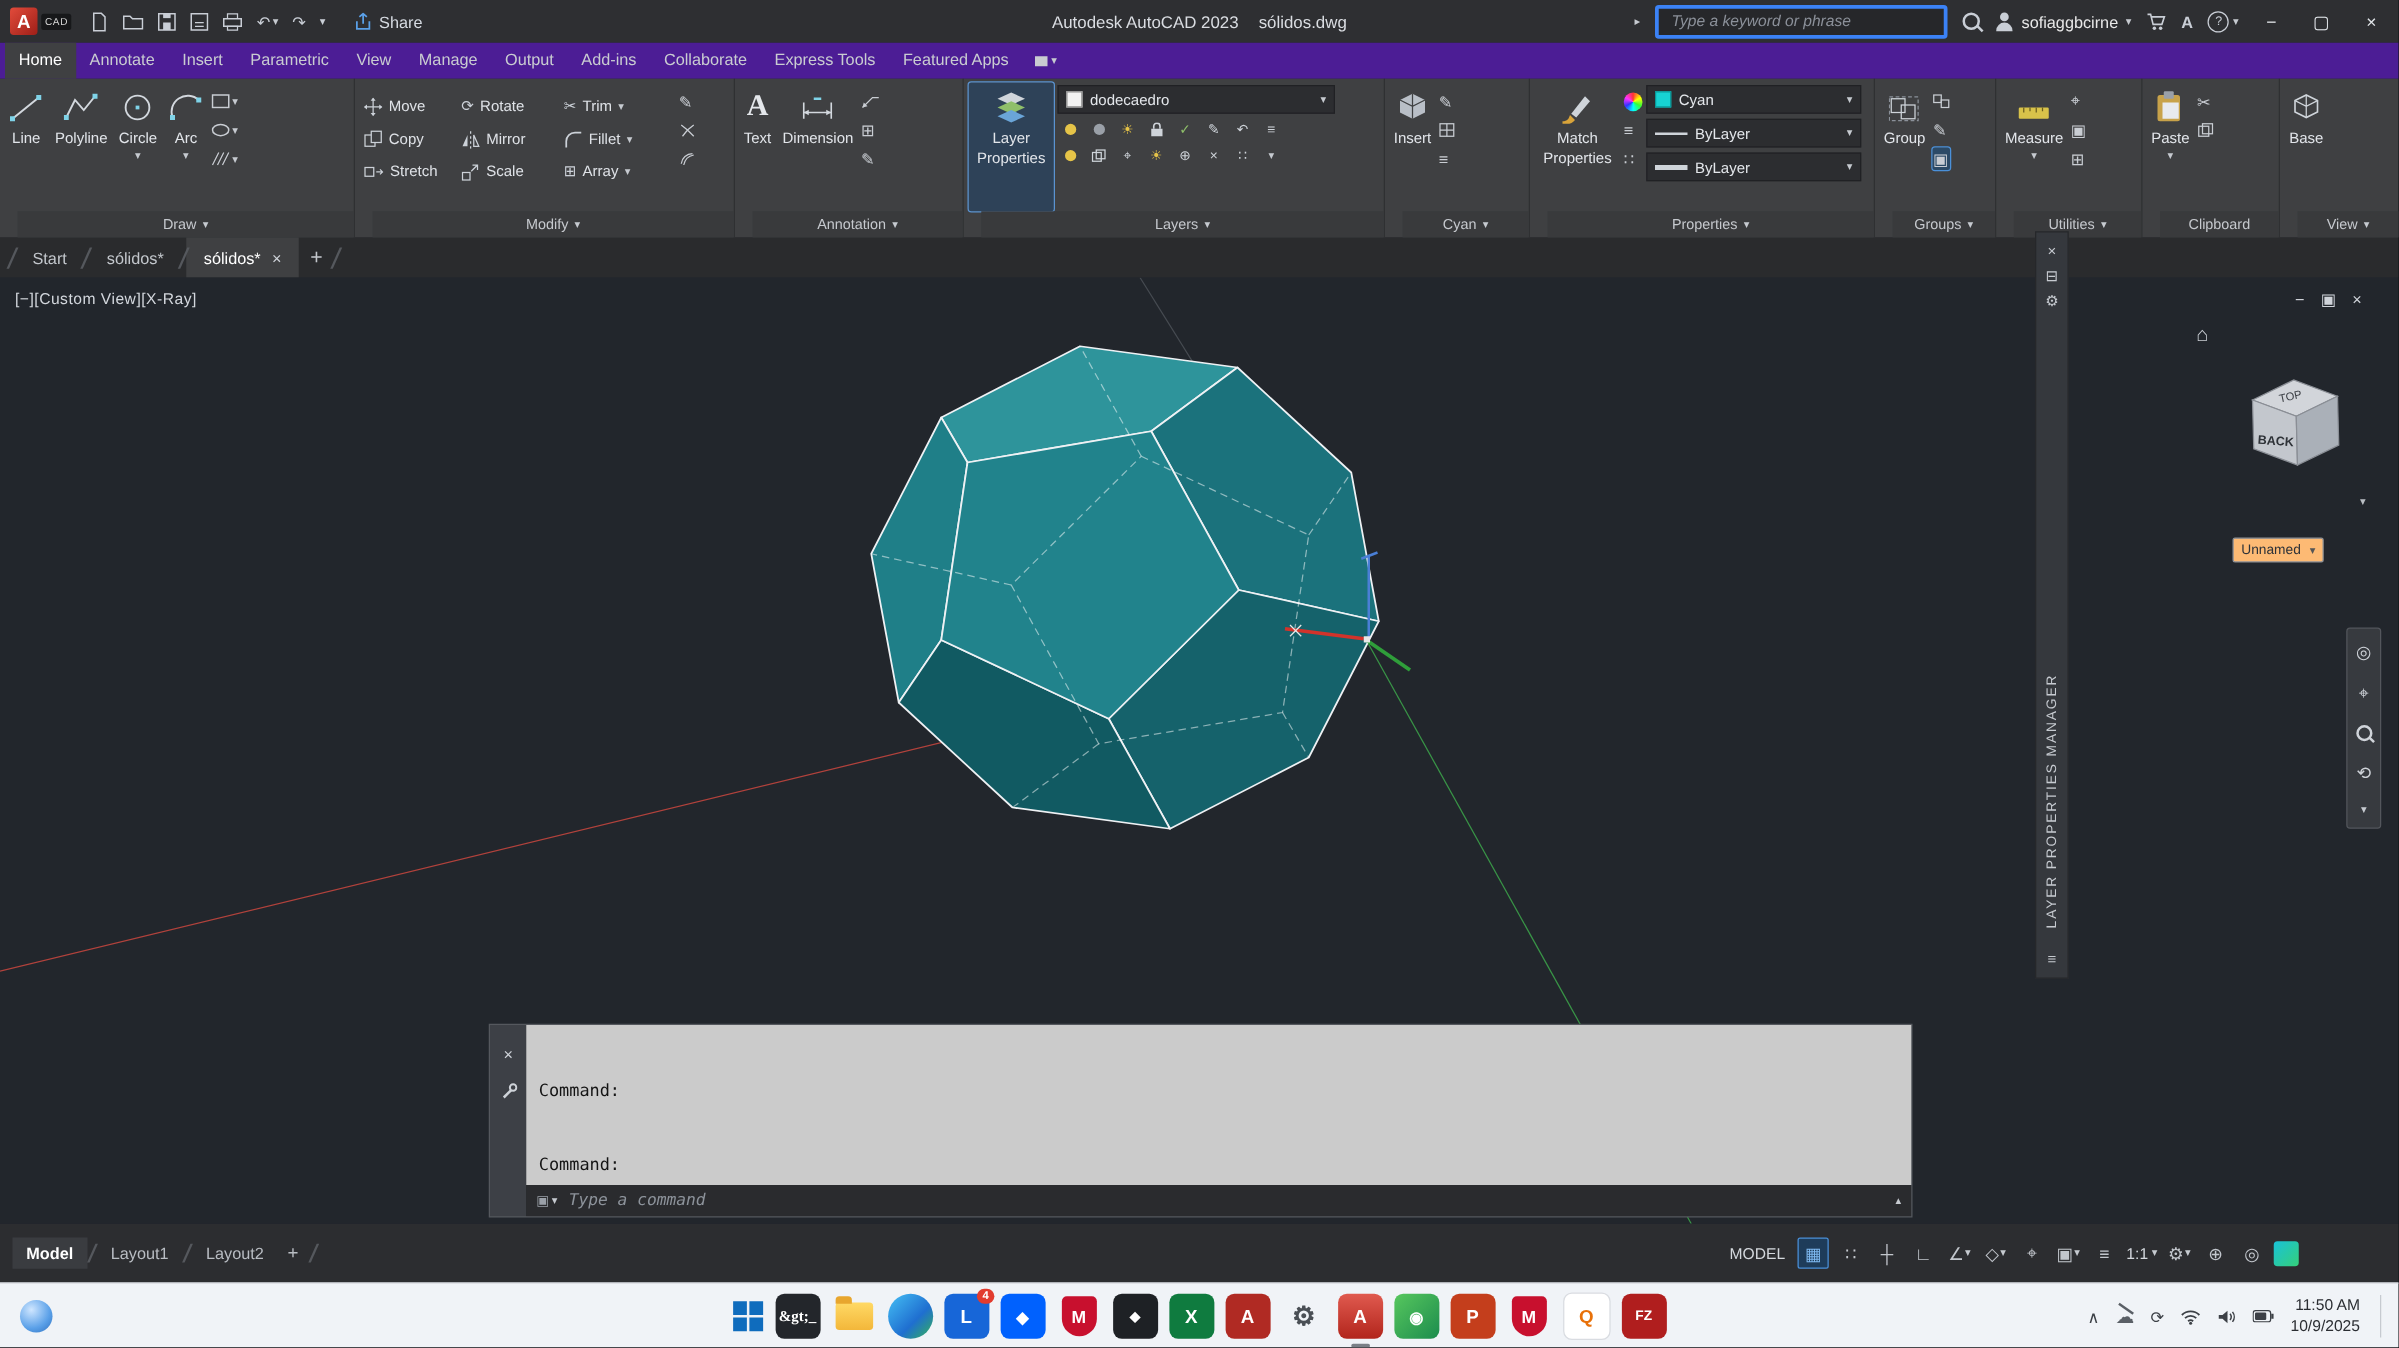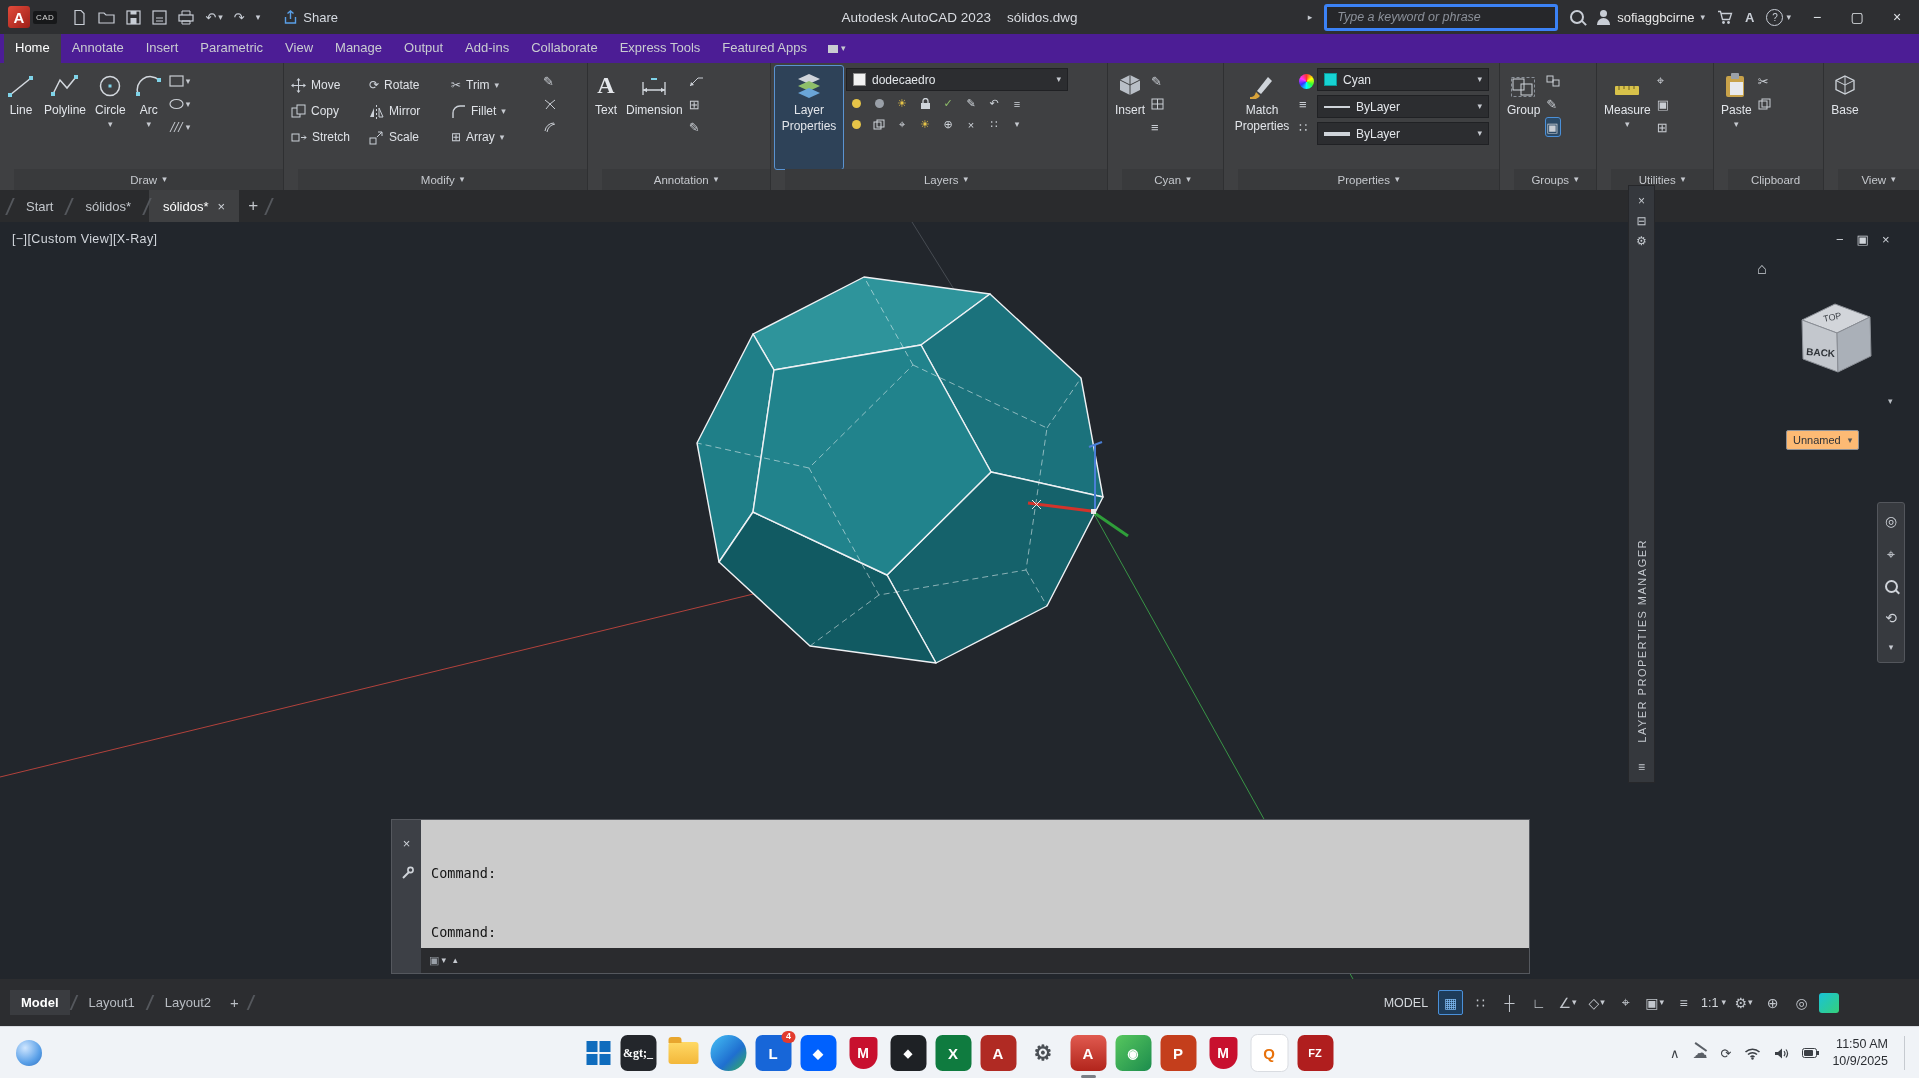--- a/index.html
+++ b/index.html
@@ -801,20 +801,21 @@
           
           
           
           
         </div>
         <div class="cmd-inrow">
           <span class="cmd-attach">
             <span>▣</span>
               <span class="car">▾</span>
           </span>
+          <input class="cmdfield" placeholder="Type a command" style="">
           <span class="car">▴</span>
         </div>
       </div>
     </div>
   </div>
 
   <div class="lpm">
     <span class="ic">×</span>
     <span class="ic">⊟</span>
     <span class="ic">⚙</span>

